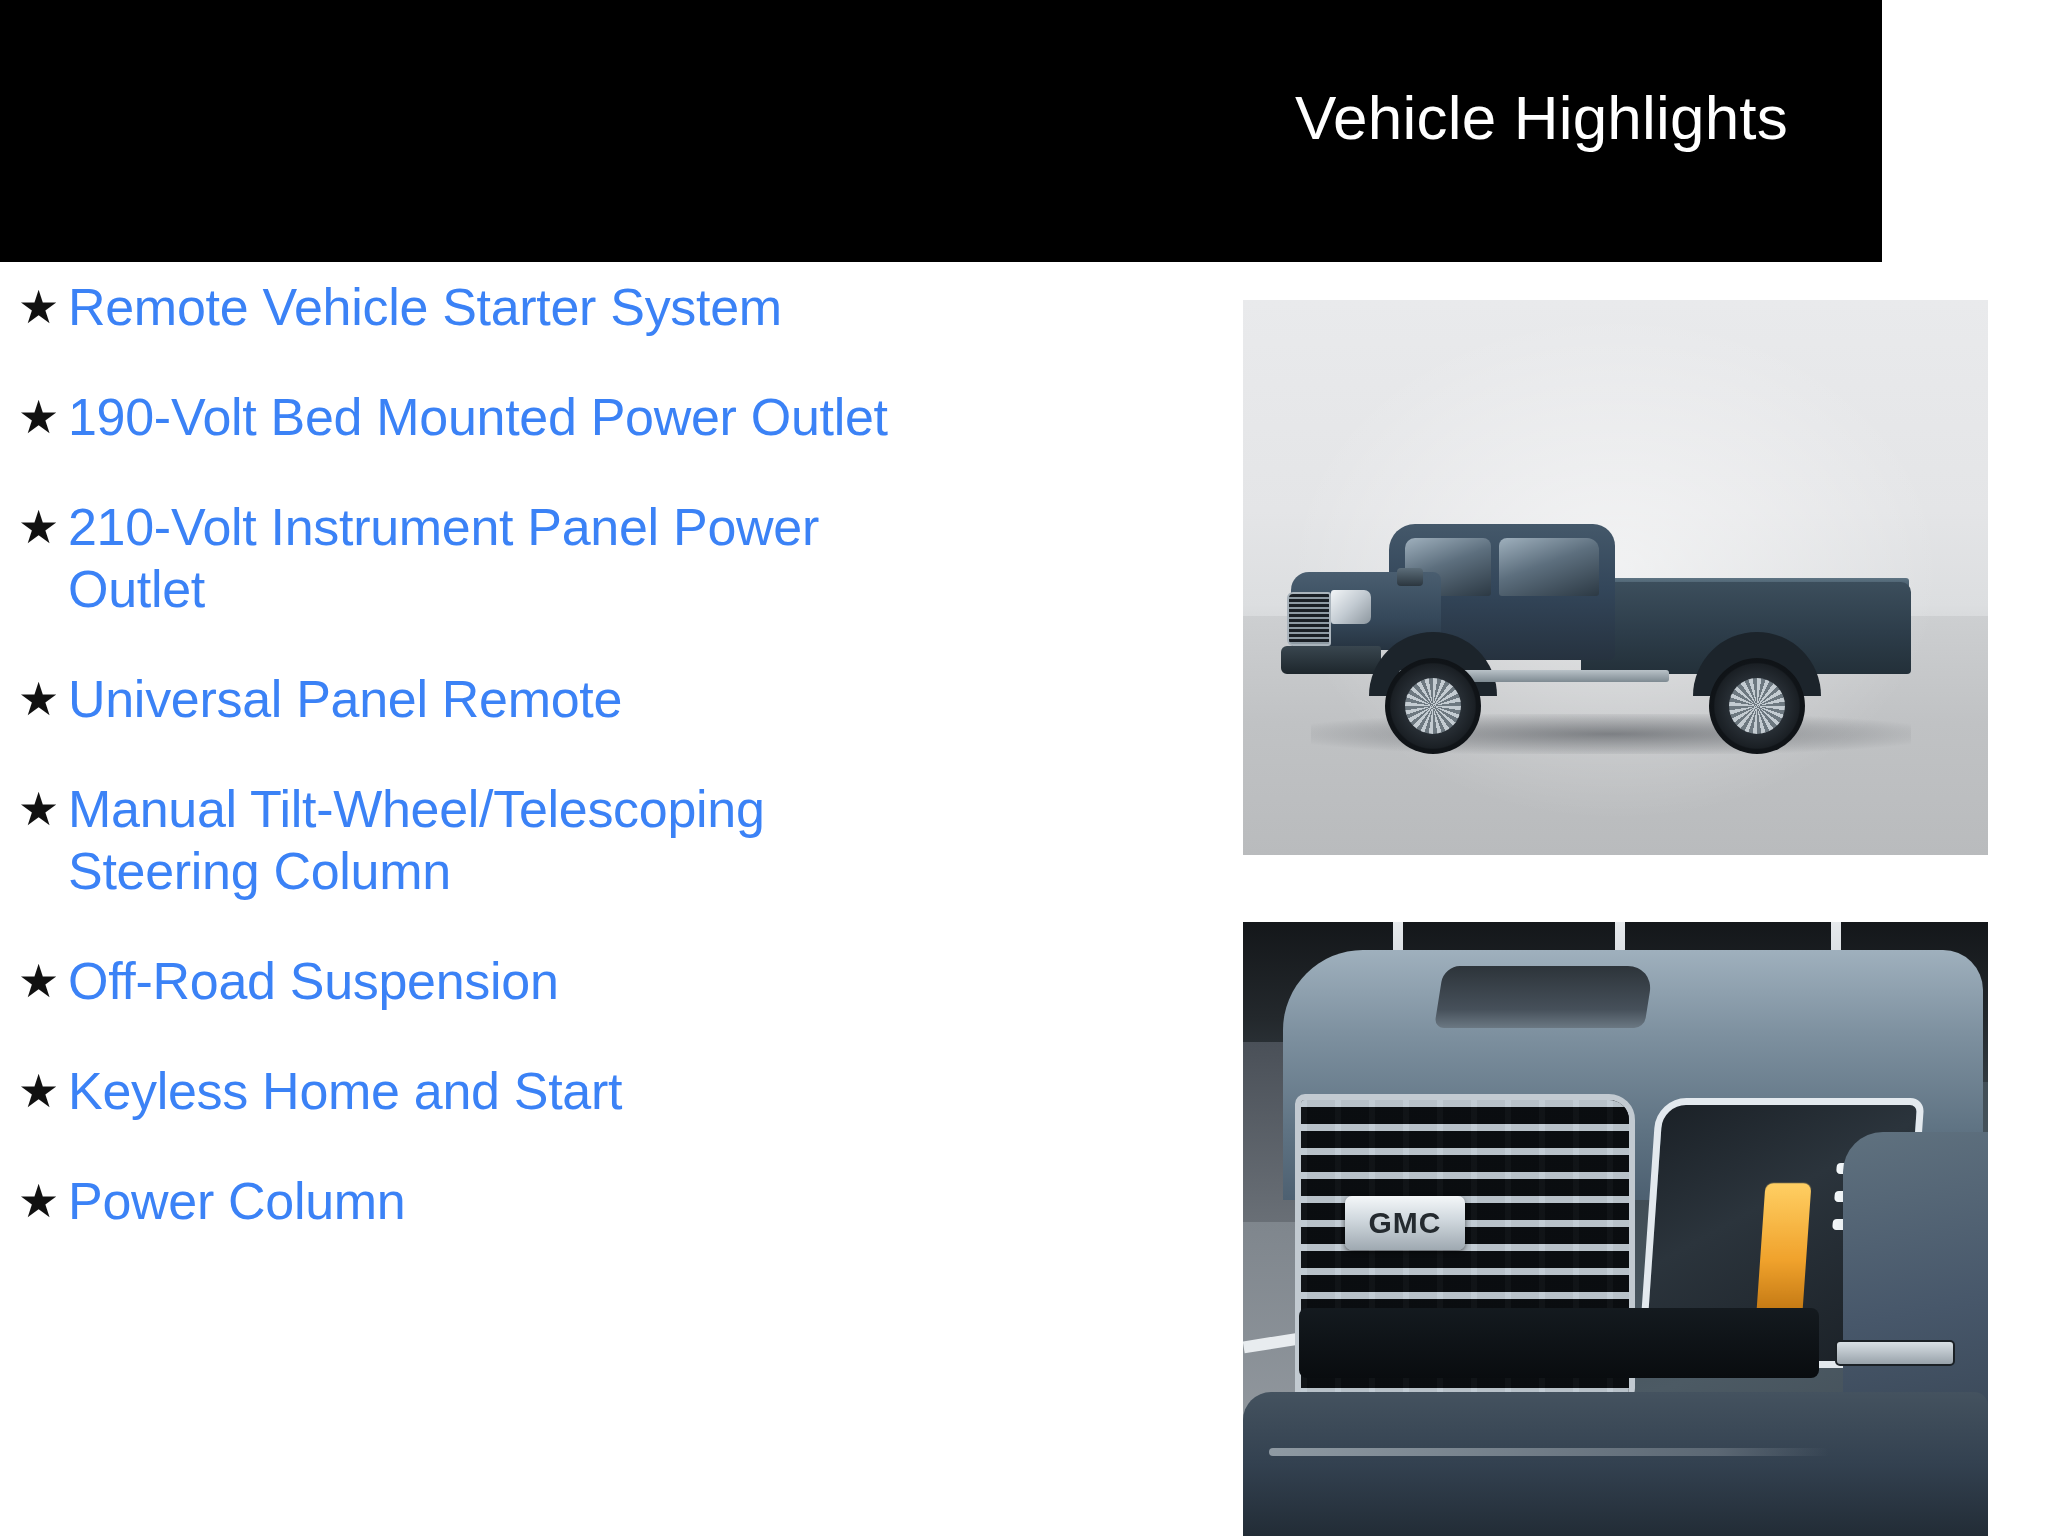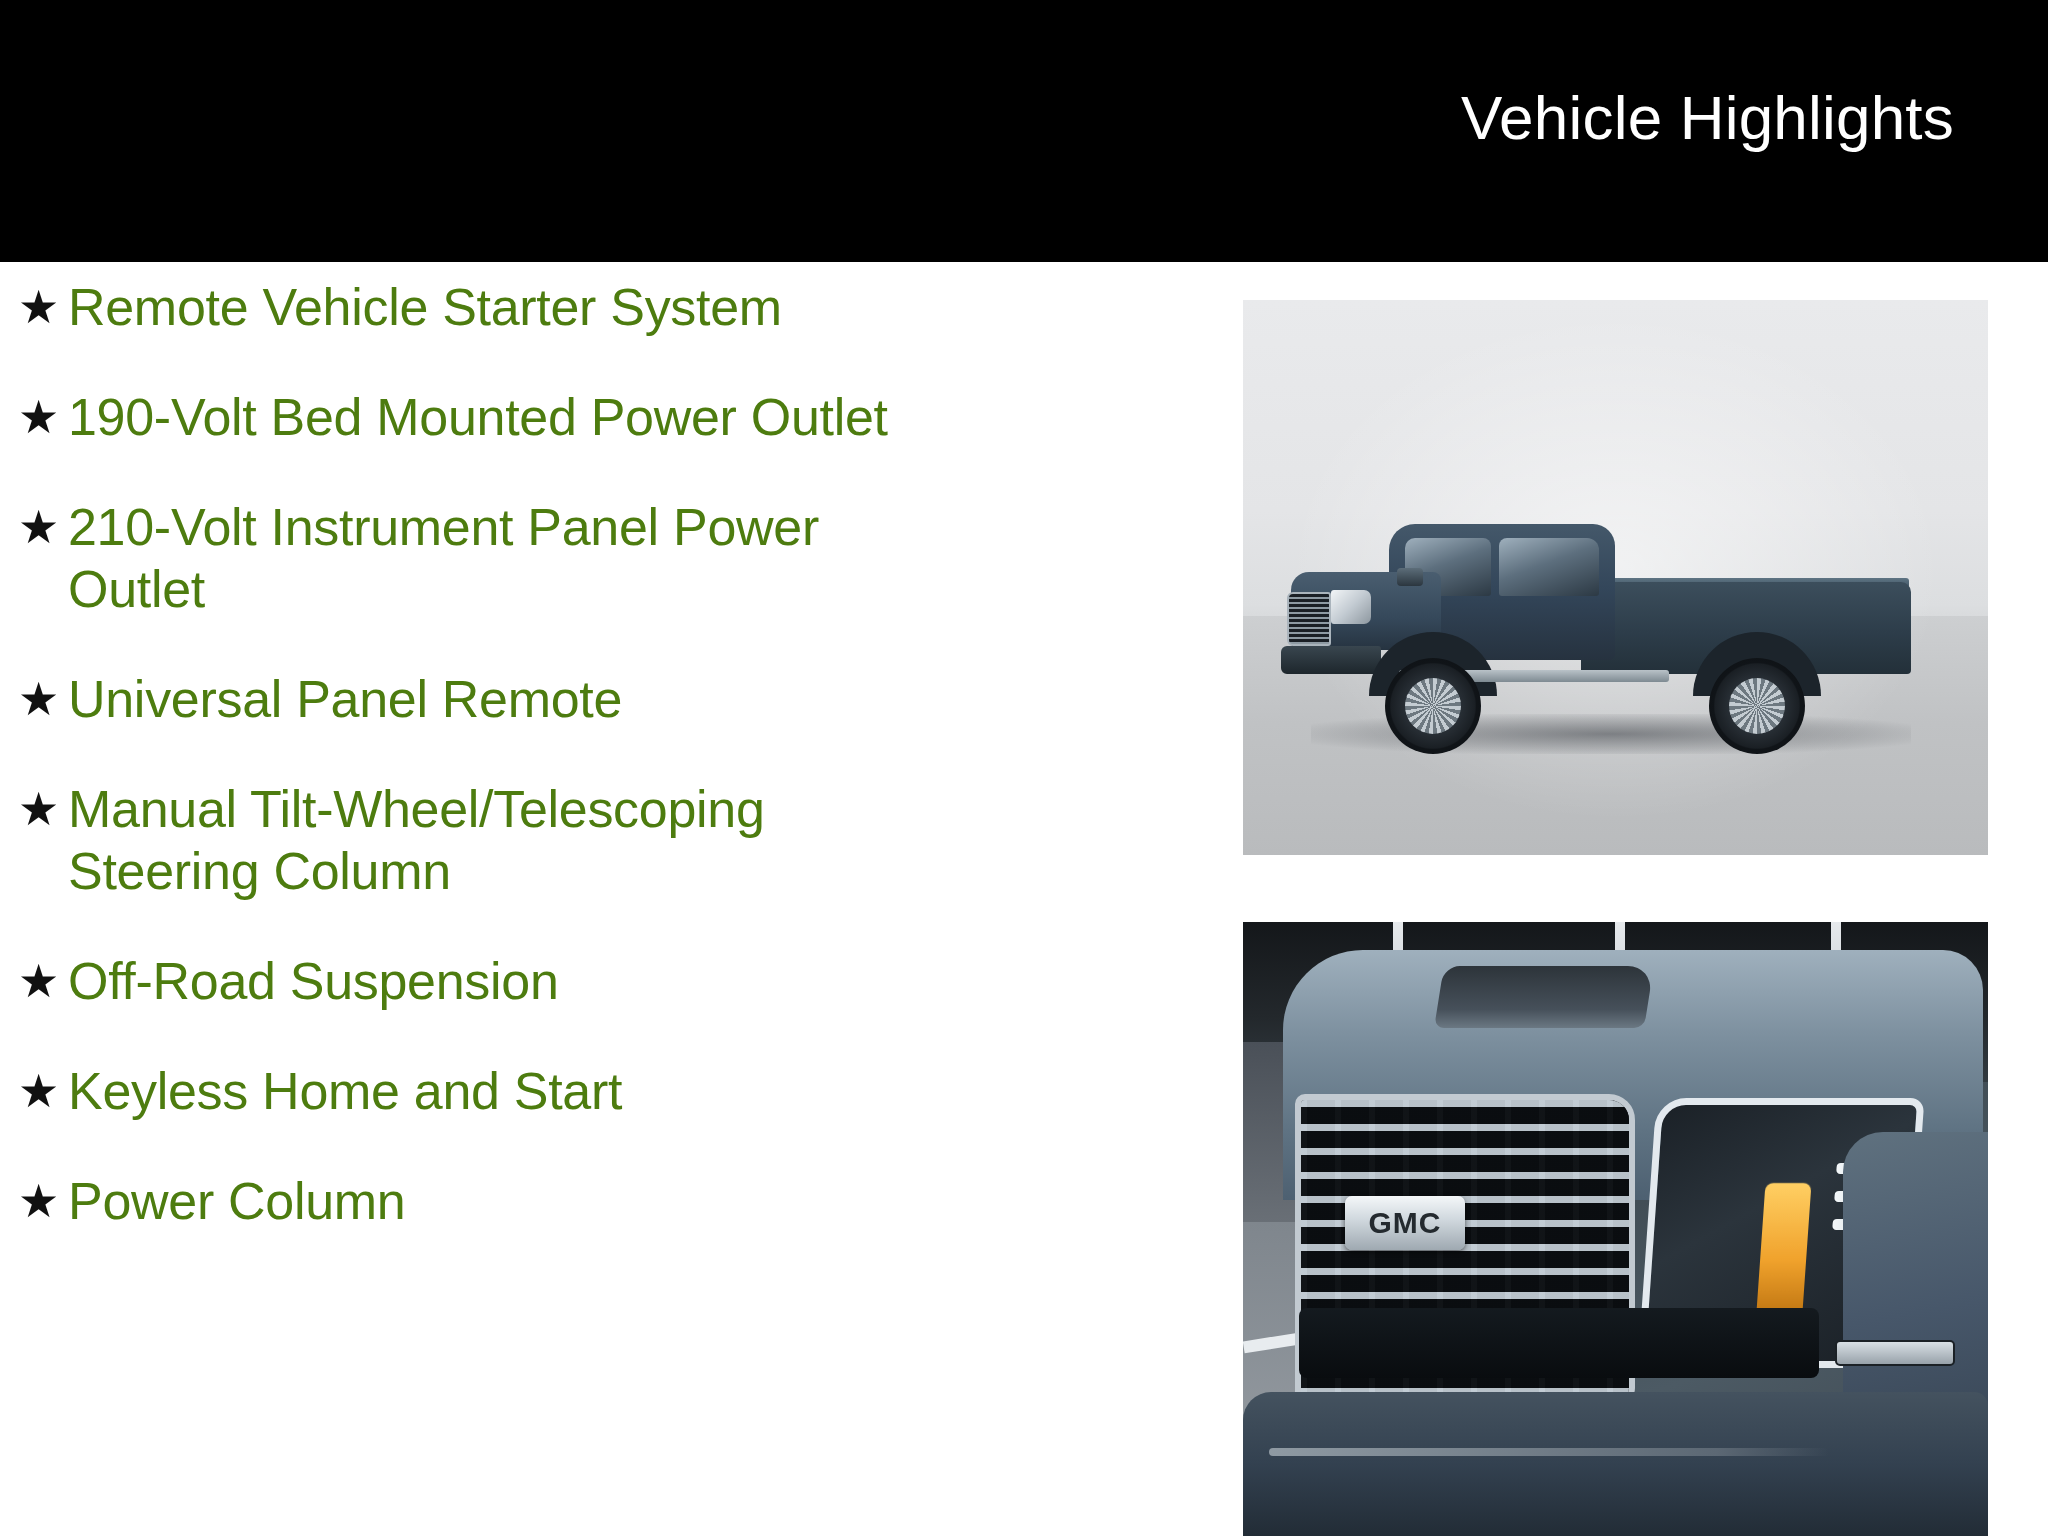--- a/index.html
+++ b/index.html
@@ -17,21 +17,21 @@
     width: 2048px;
     height: 1536px;
     background: #ffffff;
   }
 
   
   .header-bar {
     position: absolute;
     left: 0;
     top: 0;
-    width: 2048px;
+    width: 1882px;
     height: 262px;
     background: #000000;
     display: flex;
     align-items: center;
     justify-content: flex-end;
   }
   .header-title {
     color: #ffffff;
     font-size: 62px;
     font-weight: 400;
@@ -66,21 +66,21 @@
     line-height: 62px;
     color: #111111;
     text-align: left;
     user-select: none;
   }
 
   .hl-label {
     flex: 1 1 auto;
     font-size: 52px;
     line-height: 62px;
-    color: #4d7c0f;
+    color: #3b82f6;
     letter-spacing: -0.3px;
     white-space: pre-line;
   }
 
   
   .photo-col {
     position: absolute;
     left: 1243px;
     top: 300px;
     width: 745px;

